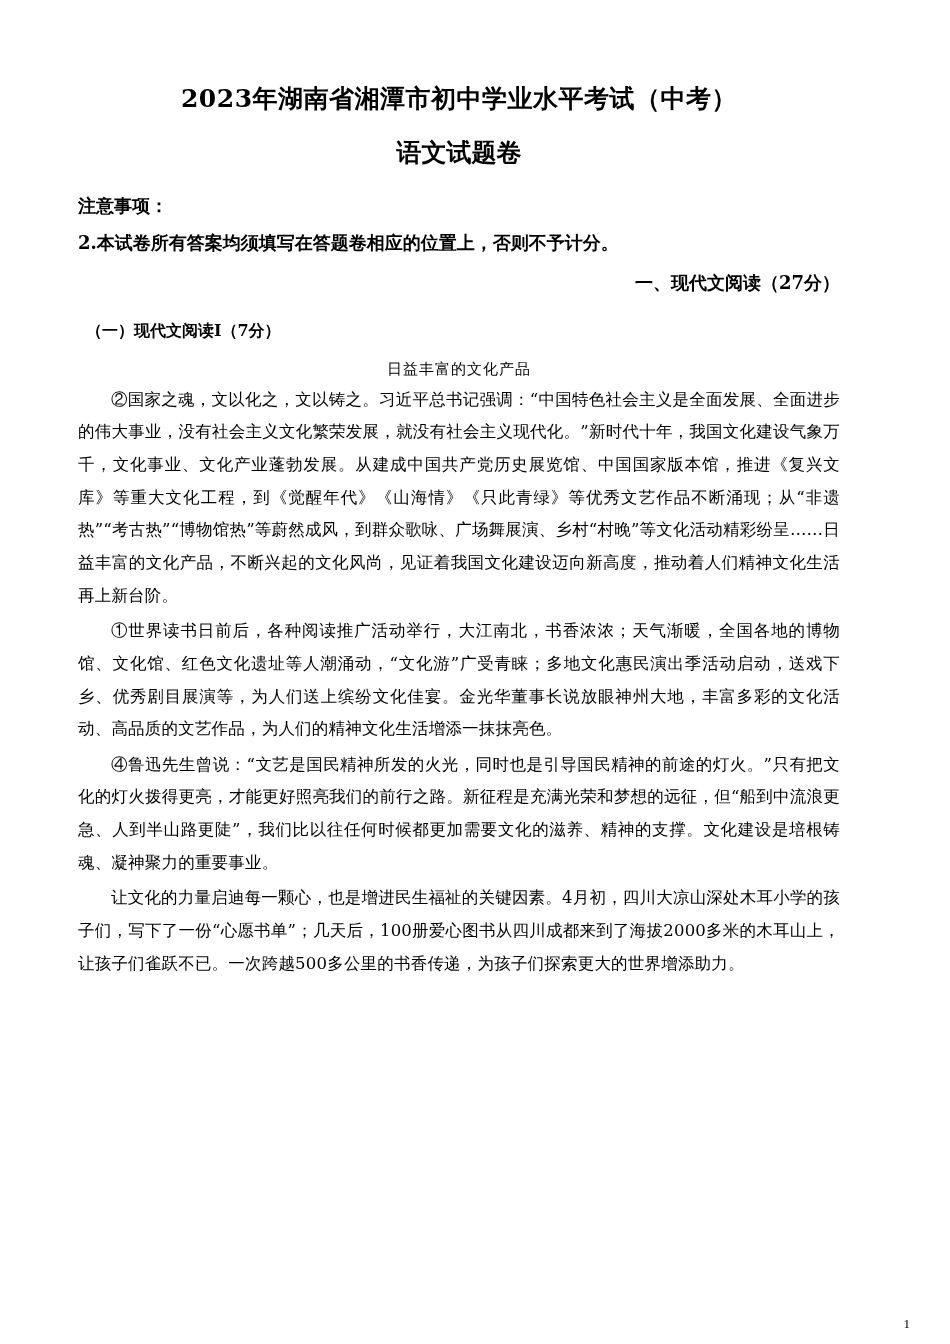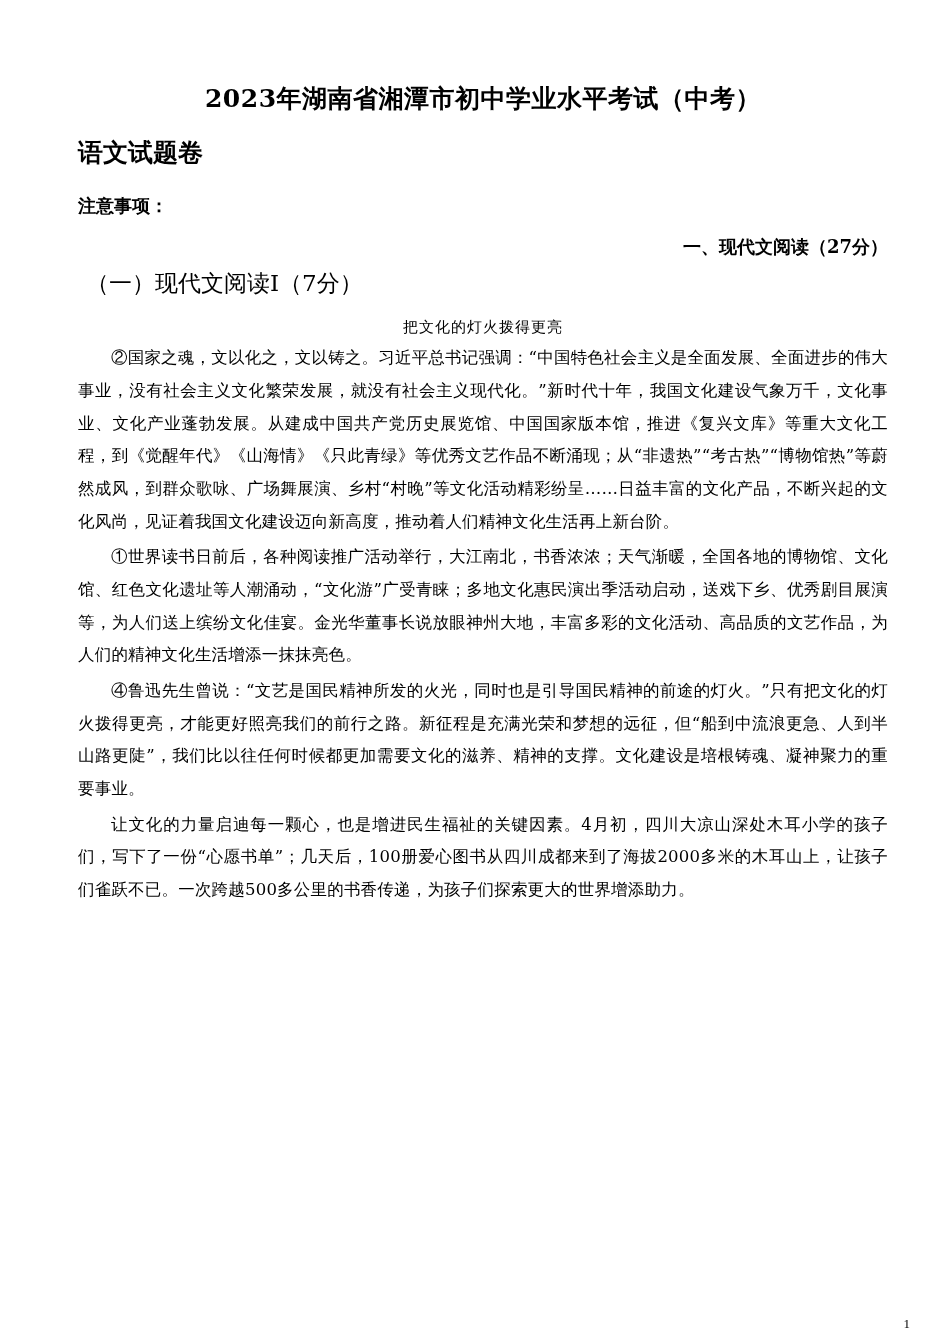--- a/index.html
+++ b/index.html
@@ -12,32 +12,33 @@
     height: 1344px;
     font-family: "DejaVu Serif", "Liberation Serif", serif;
     color: #000000;
     position: relative;
     overflow: hidden;
   }
   .page {
     box-sizing: border-box;
     width: 950px;
     height: 1344px;
-    padding: 62px 62px 30px 78px;
+    padding: 62px 110px 30px 78px;
     position: relative;
   }
   .title-main {
     text-align: center;
     font-size: 25px;
     font-weight: bold;
     letter-spacing: 0.5px;
     margin: 18px 0 0 0;
     line-height: 1.5;
   }
   .title-sub {
+    text-align: center;
     font-size: 25px;
     font-weight: bold;
     margin: 16px 0 16px 0;
     line-height: 1.5;
   }
   .notice-head {
     font-size: 18px;
     font-weight: bold;
     margin-top: 20px;
     line-height: 1.7;
@@ -49,24 +50,24 @@
     margin-top: 5px;
   }
   .section-head {
     font-size: 18px;
     font-weight: bold;
     line-height: 1.75;
     margin-top: 9px;
     text-align: right;
   }
   .subsection-head {
-    font-size: 23px;
-    font-weight: normal;
+    font-size: 16px;
+    font-weight: bold;
     line-height: 1.75;
-    margin-top: 1px;
+    margin-top: 18px;
     padding-left: 8px;
   }
   .article-title {
     text-align: center;
     font-size: 15px;
     margin-top: 12px;
     line-height: 1.6;
     letter-spacing: 1px;
   }
   .para {
@@ -92,25 +93,26 @@
 </style>
 </head>
 <body>
 
 <div class="page">
 
   <h1 class="title-main">2023年湖南省湘潭市初中学业水平考试（中考）</h1>
   <h2 class="title-sub">语文试题卷</h2>
 
   <div class="notice-head">注意事项：</div>
+  <div class="notice-line">2.本试卷所有答案均须填写在答题卷相应的位置上，否则不予计分。</div>
 
   <div class="section-head">一、现代文阅读（27分）</div>
   <div class="subsection-head">（一）现代文阅读Ⅰ（7分）</div>
 
-  <div class="article-title">把文化的灯火拨得更亮</div>
+  <div class="article-title">日益丰富的文化产品</div>
 
   <p class="para">②国家之魂，文以化之，文以铸之。习近平总书记强调：“中国特色社会主义是全面发展、全面进步的伟大事业，没有社会主义文化繁荣发展，就没有社会主义现代化。”新时代十年，我国文化建设气象万千，文化事业、文化产业蓬勃发展。从建成中国共产党历史展览馆、中国国家版本馆，推进《复兴文库》等重大文化工程，到《觉醒年代》《山海情》《只此青绿》等优秀文艺作品不断涌现；从“非遗热”“考古热”“博物馆热”等蔚然成风，到群众歌咏、广场舞展演、乡村“村晚”等文化活动精彩纷呈……日益丰富的文化产品，不断兴起的文化风尚，见证着我国文化建设迈向新高度，推动着人们精神文化生活再上新台阶。</p>
   <p class="para">①世界读书日前后，各种阅读推广活动举行，大江南北，书香浓浓；天气渐暖，全国各地的博物馆、文化馆、红色文化遗址等人潮涌动，“文化游”广受青睐；多地文化惠民演出季活动启动，送戏下乡、优秀剧目展演等，为人们送上缤纷文化佳宴。金光华董事长说放眼神州大地，丰富多彩的文化活动、高品质的文艺作品，为人们的精神文化生活增添一抹抹亮色。</p>
   <p class="para">④鲁迅先生曾说：“文艺是国民精神所发的火光，同时也是引导国民精神的前途的灯火。”只有把文化的灯火拨得更亮，才能更好照亮我们的前行之路。新征程是充满光荣和梦想的远征，但“船到中流浪更急、人到半山路更陡”，我们比以往任何时候都更加需要文化的滋养、精神的支撑。文化建设是培根铸魂、凝神聚力的重要事业。</p>
   <p class="para">让文化的力量启迪每一颗心，也是增进民生福祉的关键因素。4月初，四川大凉山深处木耳小学的孩子们，写下了一份“心愿书单”；几天后，100册爱心图书从四川成都来到了海拔2000多米的木耳山上，让孩子们雀跃不已。一次跨越500多公里的书香传递，为孩子们探索更大的世界增添助力。</p>
 
   <div class="page-number">1</div>
 </div>
 
 </body></html>

